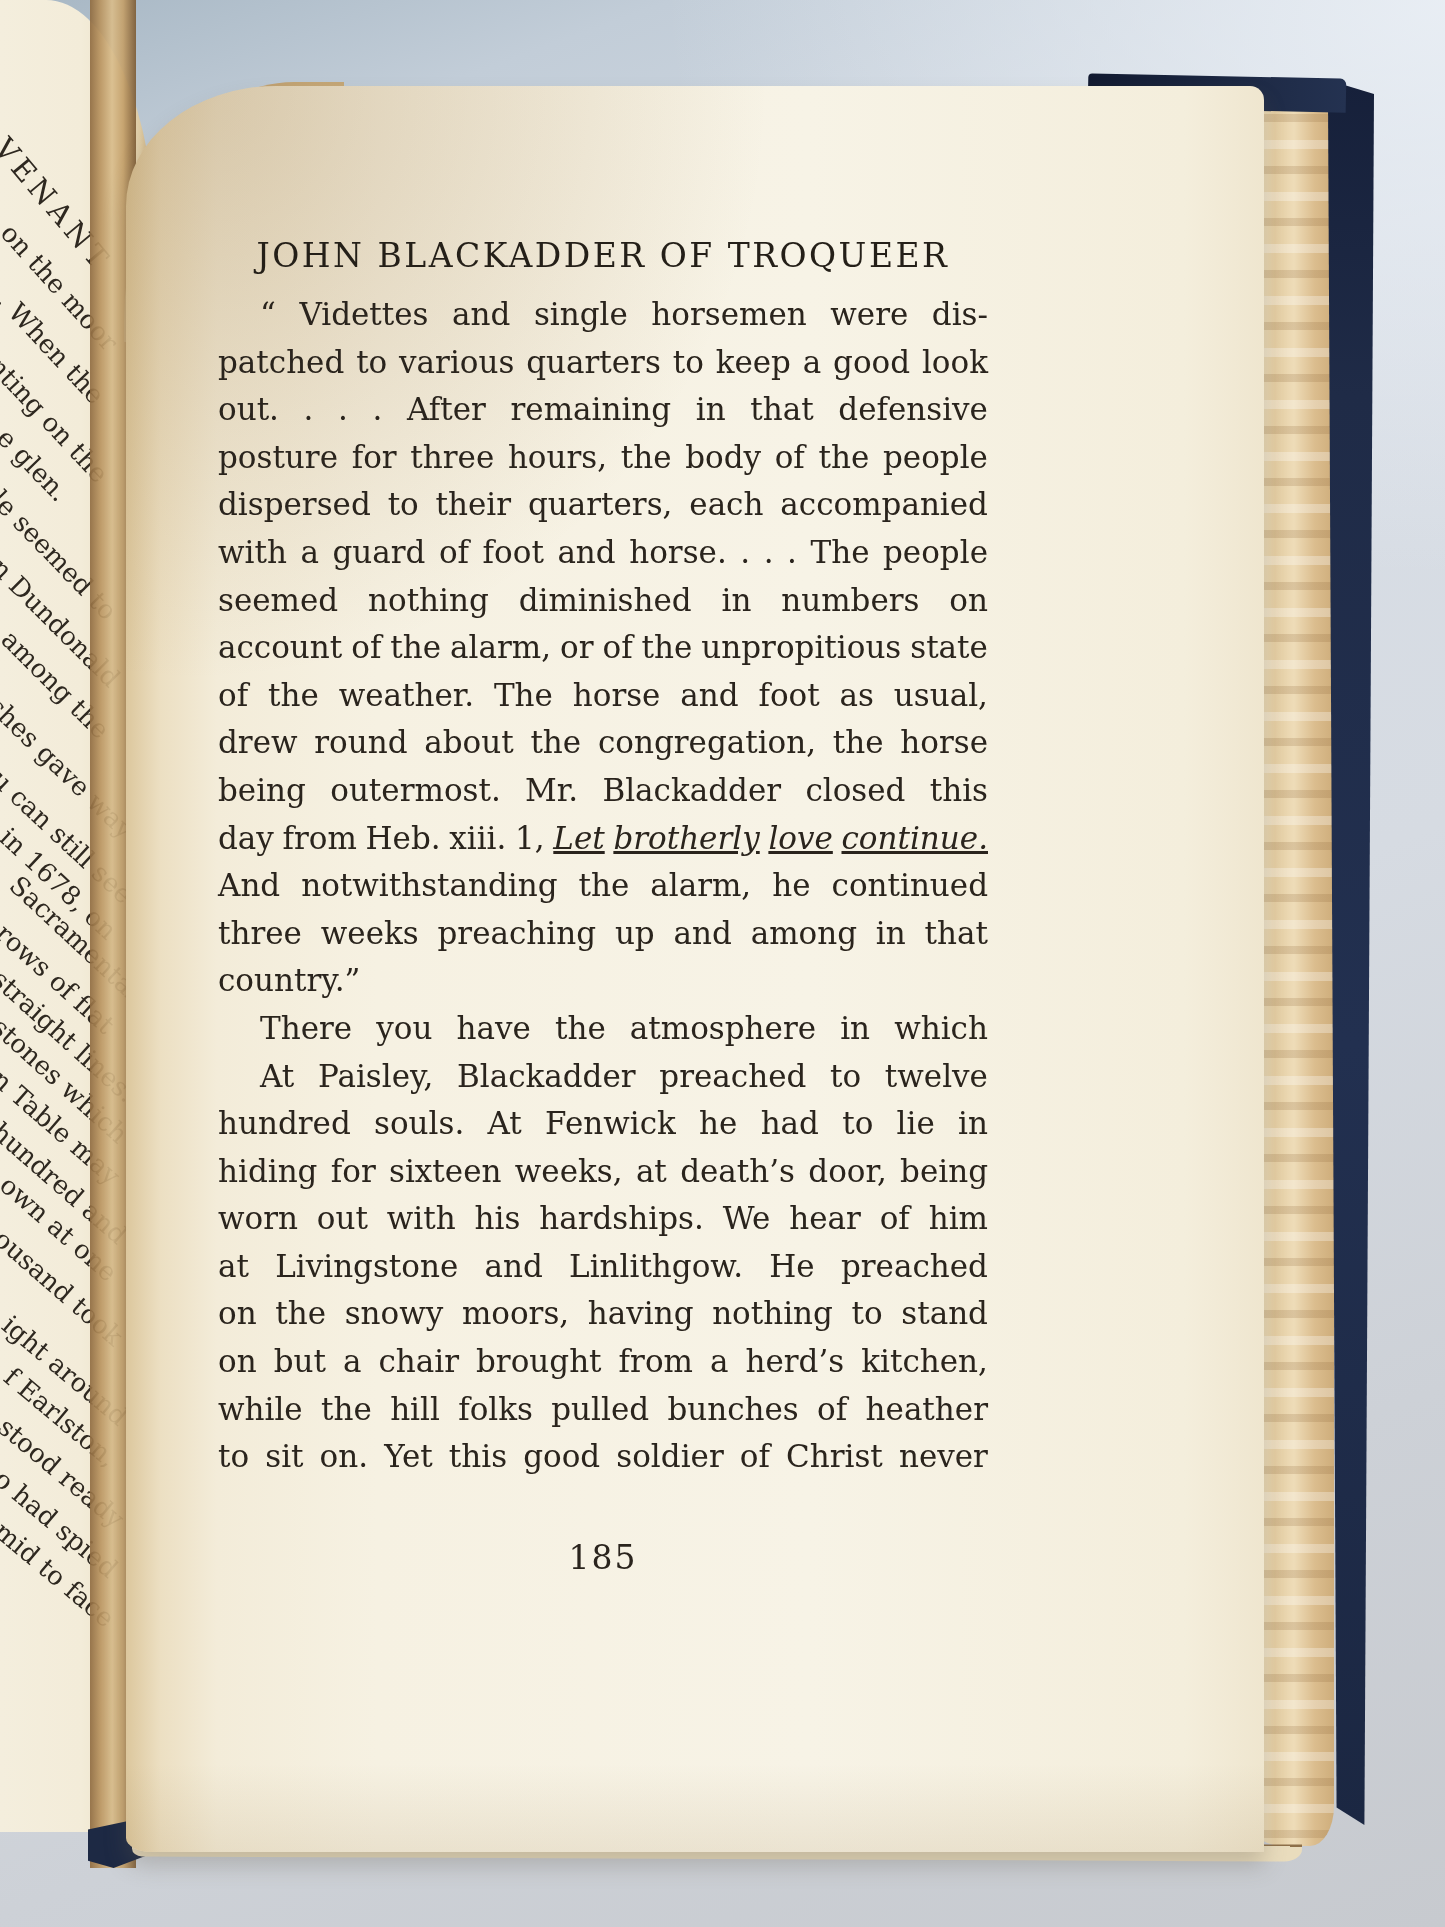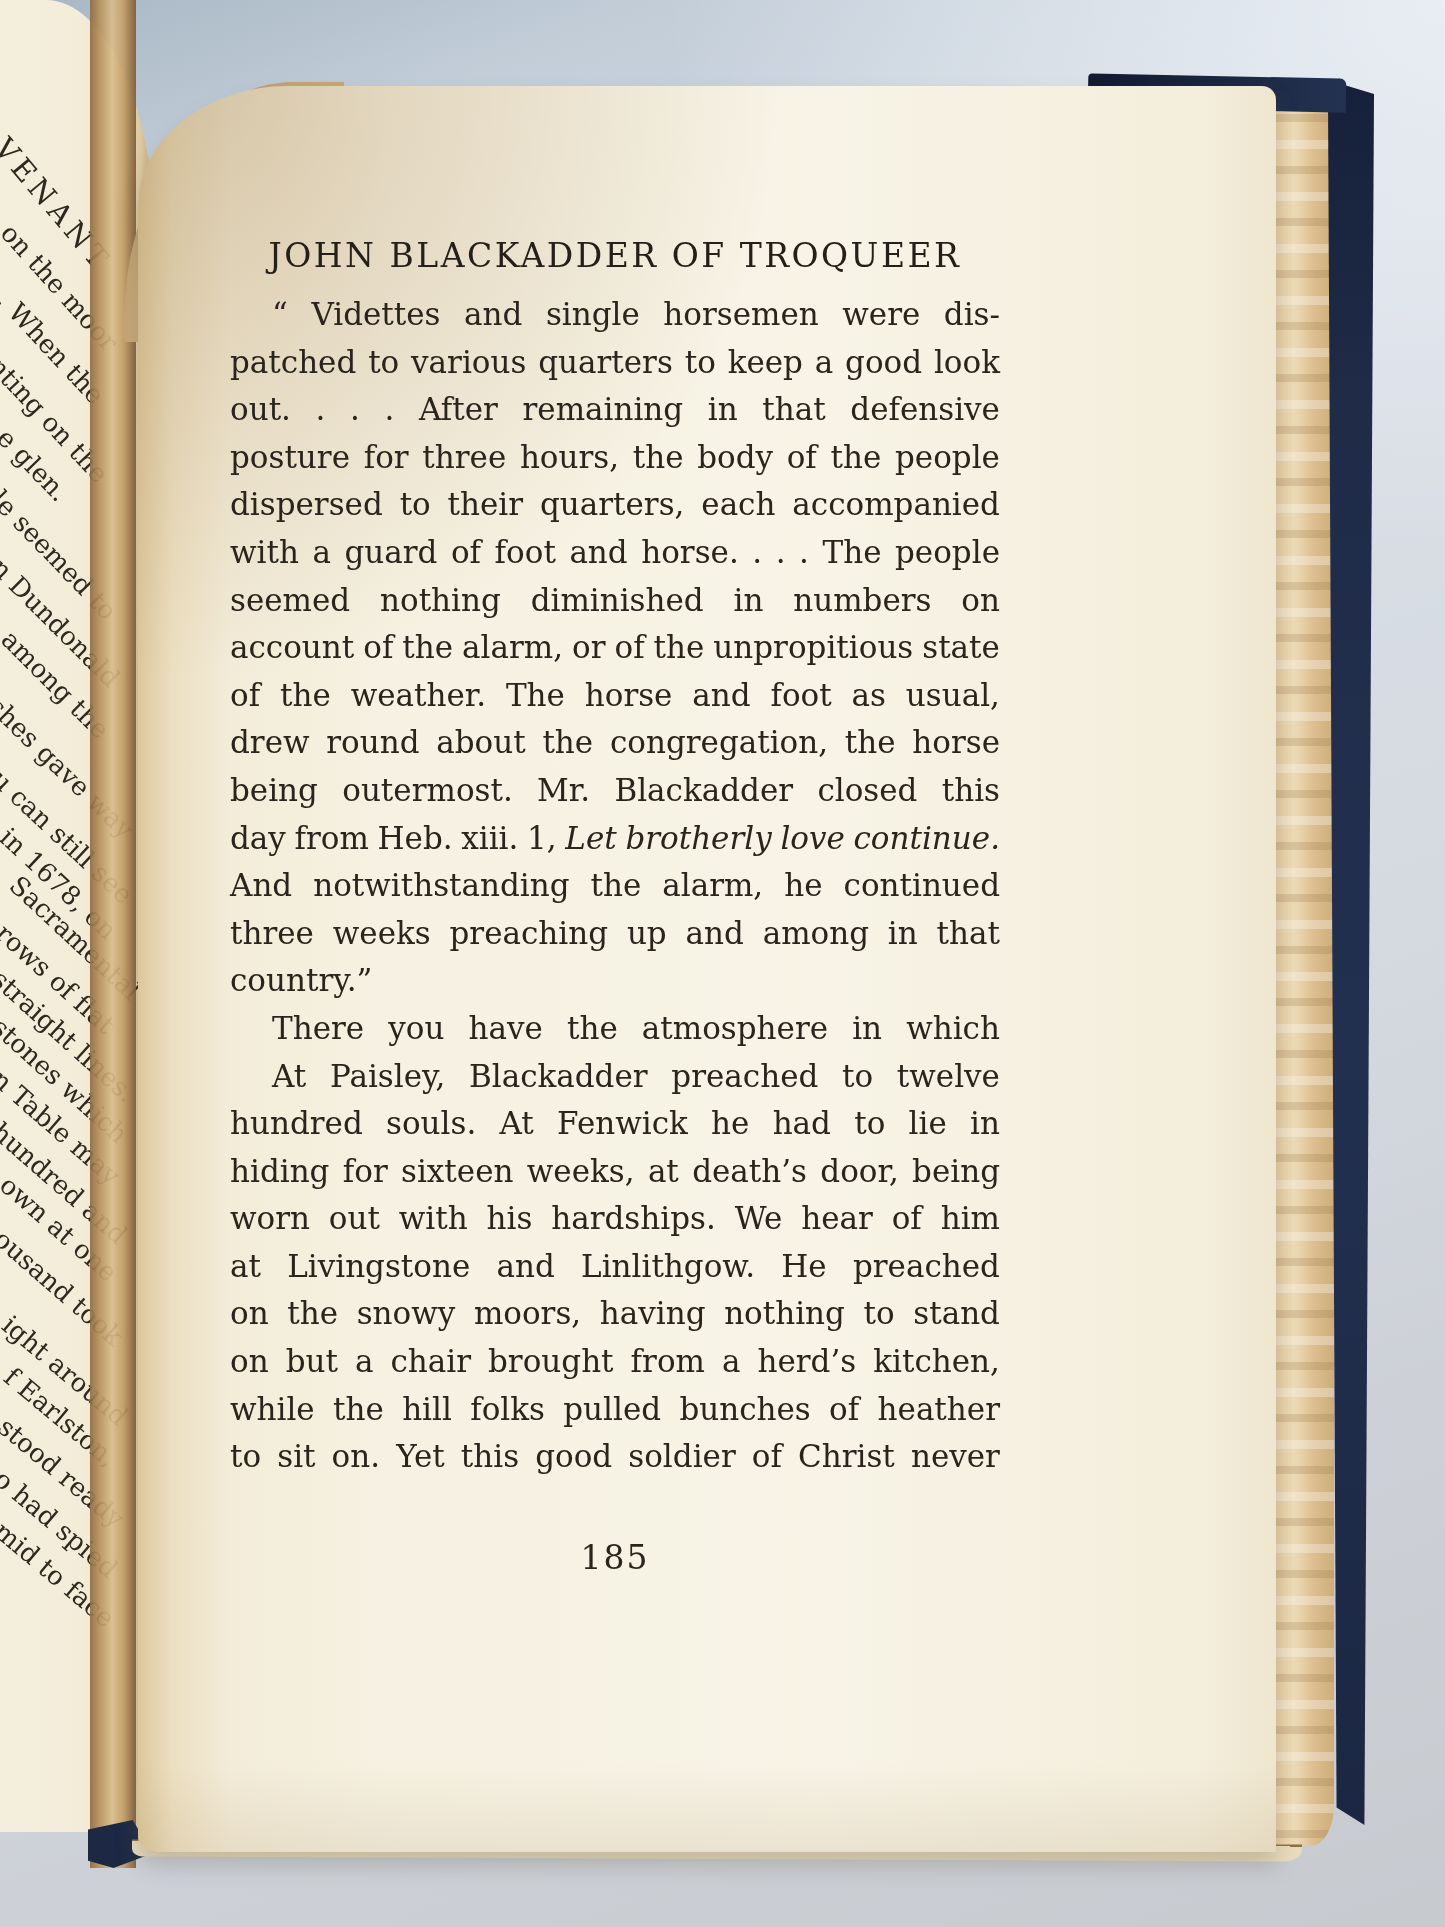--- a/index.html
+++ b/index.html
@@ -32,21 +32,21 @@
     opacity:.92;
   }
   .spine-curve{
     position:absolute;left:124px;top:82px;width:220px;height:260px;
     background:radial-gradient(at 100% 100%,#eadcb9 0%,#d6bd8f 55%,#b3905f 85%,#96744a 100%);
     border-top-left-radius:170px 240px;
   }
 
   
   .right-page{
-    position:absolute;left:138px;top:86px;width:1138px;height:1766px;
+    position:absolute;left:126px;top:86px;width:1138px;height:1766px;
     background:
       radial-gradient(120% 80% at 6% 0%, rgba(150,112,55,.30), rgba(150,112,55,0) 42%),
       linear-gradient(0deg, rgba(160,130,80,.14), rgba(160,130,80,0) 5%),
       linear-gradient(90deg,#dcc79d 0%,#ecdfc2 3%,#f3ecd9 8%,#f6f1e2 22%,#f7f3e6 60%,#f4eedc 93%,#efe6cf 100%);
     border-top-left-radius:150px 120px;
     border-top-right-radius:14px;
     border-bottom-left-radius:26px 14px;
     box-shadow:0 14px 22px rgba(100,95,80,.28);
   }
   .page-title{
@@ -54,21 +54,21 @@
     text-align:center;color:#241f18;
     font-size:33px;letter-spacing:2.5px;white-space:nowrap;
   }
   .body-text{
     position:absolute;left:92px;top:210px;width:770px;color:#2a241d;font-size:31px;
   }
   .line{display:flex;justify-content:space-between;align-items:baseline;height:47.6px;}
   .line.indent{padding-left:42px;}
   .line.last{display:block;white-space:nowrap;}
   .line span{display:inline-block;}
-  .it{font-style:italic;}
+  .it{font-style:italic;text-decoration:underline;}
   .page-number{
     position:absolute;left:92px;top:1452px;width:770px;
     text-align:center;color:#2a241d;font-size:33px;letter-spacing:2px;
   }
 
   
   .deckle{
     position:absolute;left:1254px;top:88px;width:80px;height:1758px;
     background:
       repeating-linear-gradient(180deg, rgba(255,255,255,.30) 0 9px, rgba(255,255,255,0) 9px 26px, rgba(139,100,55,.20) 26px 34px, rgba(139,100,55,0) 34px 52px),

